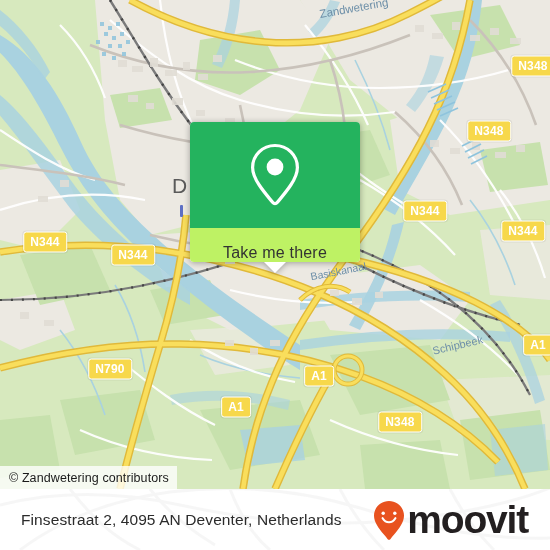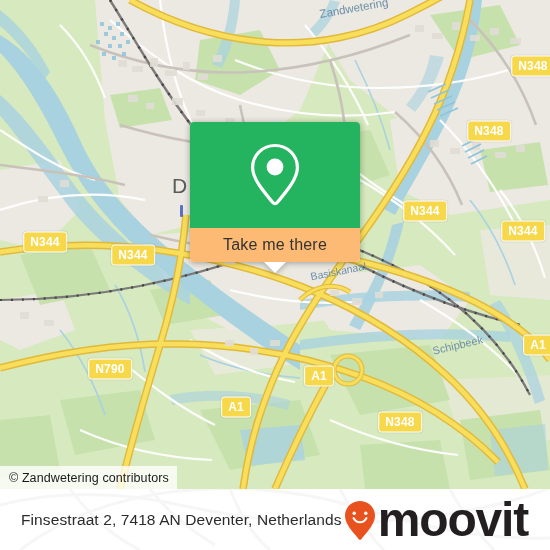--- a/index.html
+++ b/index.html
@@ -29,22 +29,22 @@
     position:absolute;left:190px;top:122px;width:170px;
     filter:drop-shadow(0 1px 3px rgba(0,0,0,0.33));
   }
   #popup-body{border-radius:4px;overflow:hidden;background:#fff;}
   #popup-head{
     height:106px;background:#24b35e;
     display:flex;align-items:center;justify-content:center;
   }
   #popup-head svg{display:block;}
   #popup-foot{
-    height:34px;background:#fdba74;
-    display:flex;align-items:center;justify-content:center;
+    height:34px;background:#bef264;
+    display:flex;align-items:flex-end;justify-content:center;
   }
   #popup-foot span{font-size:16px;color:#333;letter-spacing:.2px;}
   #popup-tail{
     position:absolute;left:50%;top:140px;margin-left:-11px;
     width:0;height:0;
     border-left:11px solid transparent;
     border-right:11px solid transparent;
     border-top:11px solid #fff;
   }
 
@@ -332,28 +332,28 @@
         <path d="M0,505 C60,490 120,492 180,505 C250,520 320,528 400,520 C470,513 520,500 550,488"></path>
         <path d="M20,550 C60,520 110,500 170,492 C235,484 300,490 360,508 C420,526 480,540 550,538"></path>
         <path d="M70,489 C90,515 110,535 140,550"></path>
         <path d="M230,489 C240,515 252,535 270,550"></path>
         <path d="M340,489 C352,512 366,532 384,550"></path>
         <path d="M450,489 C462,512 476,532 494,550"></path>
         <path d="M150,489 C168,512 190,530 215,545"></path>
       </g>
     </svg>
     <div id="footer-inner">
-      <div id="footer-address">Finsestraat 2, 7418 AN Deventer, Netherlands</div>
+      <div id="footer-address">Finsestraat 2, 4095 AN Deventer, Netherlands</div>
       <div id="brand">
         <span>
           <svg width="34" height="40" viewBox="0 0 34 40" xmlns="http://www.w3.org/2000/svg" aria-hidden="true">
             <path d="M17 1C8.7 1 2 7.6 2 15.7c0 6.2 4.5 12.4 9.9 18.9 1.4 1.7 2.6 3.1 3.6 4.3a2 2 0 0 0 3 0c1-1.2 2.2-2.6 3.6-4.3C27.5 28.1 32 21.9 32 15.7 32 7.6 25.3 1 17 1Z" fill="#e8521f"></path>
             <circle cx="11.2" cy="13.2" r="1.7" fill="#ffffff"></circle>
             <circle cx="22.8" cy="13.2" r="1.7" fill="#ffffff"></circle>
             <path d="M10.6 18.2c1.6 2.6 4 4 6.4 4s4.8-1.4 6.4-4" stroke="#ffffff" stroke-width="2.1" fill="none" stroke-linecap="round"></path>
           </svg>
         </span>
-        <span style="font-size:48px;font-weight:bold;color:#231f20;letter-spacing:-1.2px;line-height:1;">moovit</span>
+        <span style="font-size:39px;font-weight:bold;color:#231f20;letter-spacing:-1.2px;line-height:1;">moovit</span>
       </div>
     </div>
   </div>
 
 </div>
 
 </body></html>

